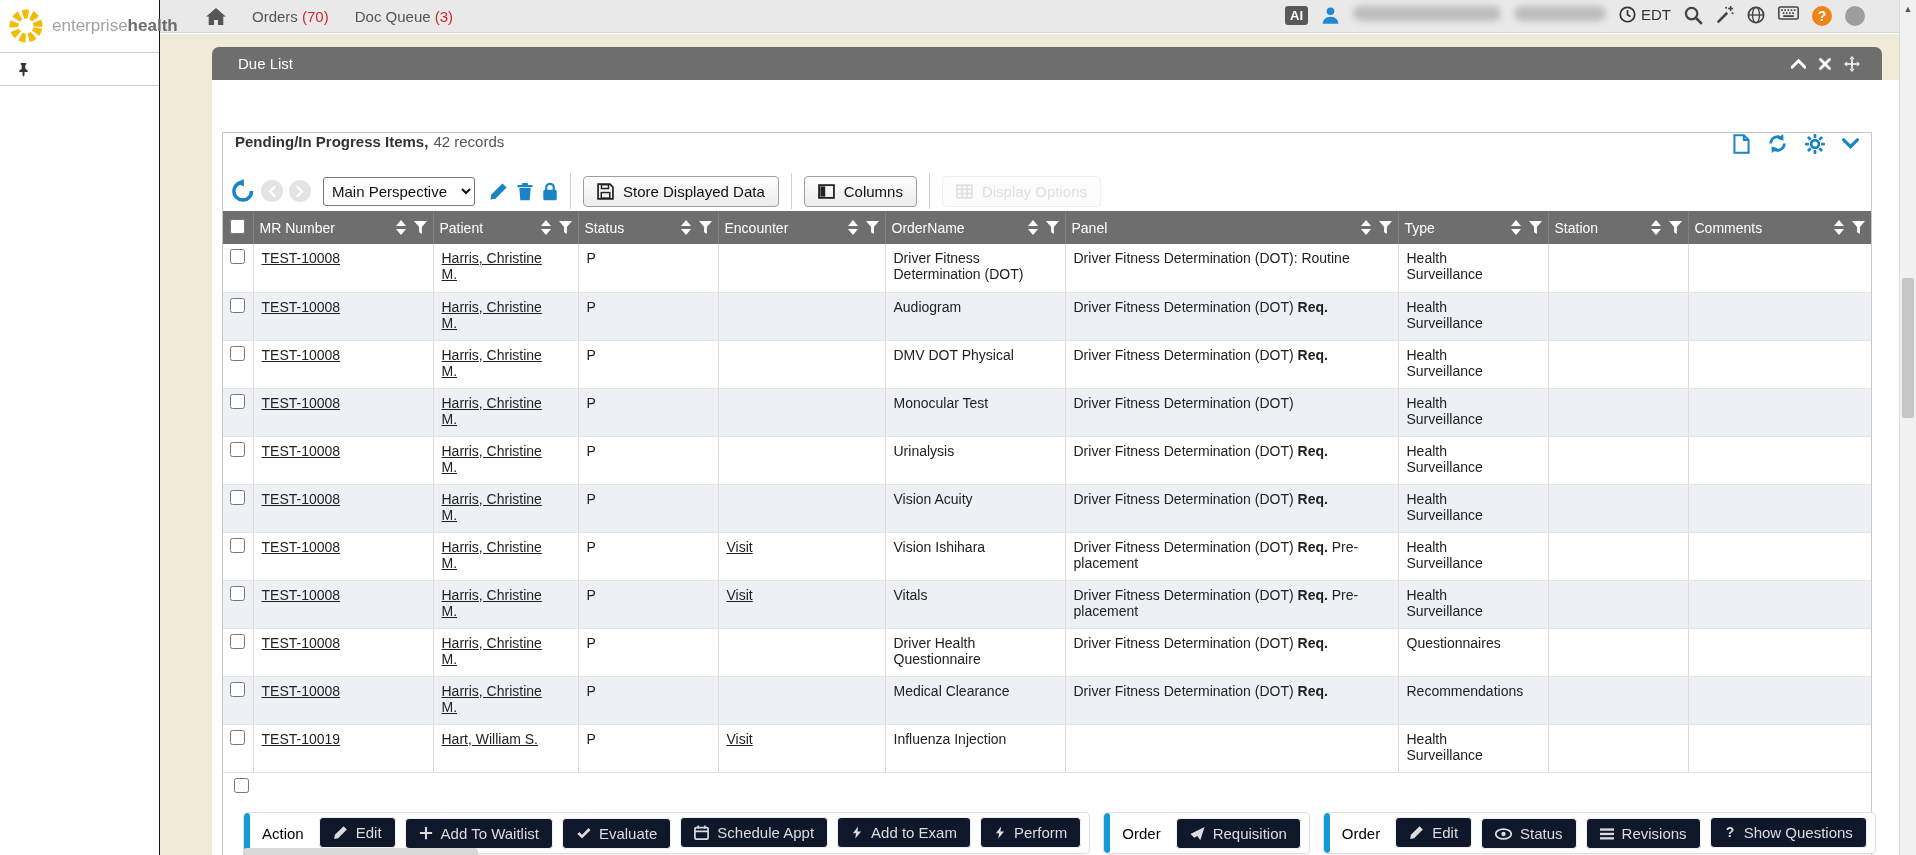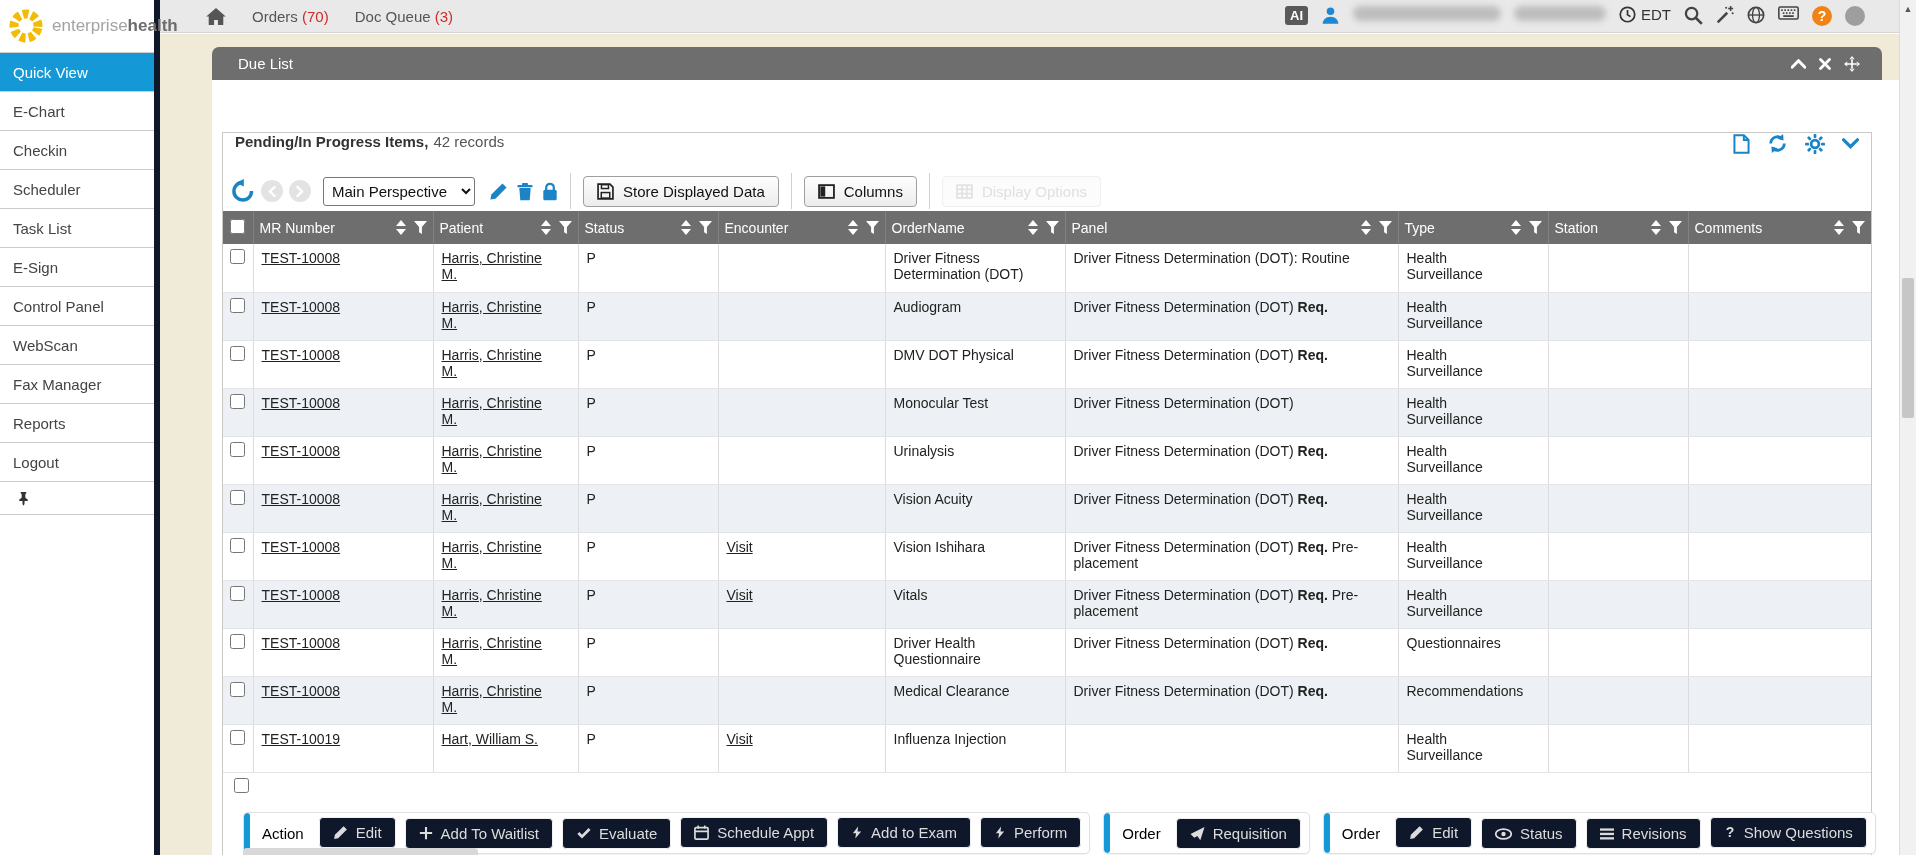--- a/index.html
+++ b/index.html
@@ -1,19 +1,19 @@
 <!DOCTYPE html>
 <html><head>
 <meta charset="utf-8">
 <style>
   *{box-sizing:border-box;margin:0;padding:0}
   html,body{width:1916px;height:855px;overflow:hidden;font-family:"Liberation Sans",sans-serif;background:#fff;position:relative}
   .ic svg{display:block}
   
-  .sidebar{position:absolute;left:0;top:0;width:160px;height:855px;background:#fff;border-right:6px solid #0f172a;z-index:5}
+  .sidebar{position:absolute;left:0;top:0;width:160px;height:855px;background:#fff;border-right:1px solid #0f172a;z-index:5}
   .logo{height:52px;display:flex;align-items:center;gap:6px;padding-left:6px}
   .logo-light{font-size:17px;color:#a3a3a3}
   .logo-bold{font-size:17px;color:#6d6d6d;font-weight:bold}
   .sb-item{height:39px;line-height:39px;padding-left:13px;font-size:15px;color:#444;border-top:1px solid #ccc;cursor:pointer;white-space:nowrap}
   .sb-item.active{background:#1599d6;color:#fff}
   .pin-row{height:34px;border-top:1px solid #ccc;border-bottom:1px solid #ccc;display:flex;align-items:center;padding-left:18px}
   
   .topbar{position:absolute;left:160px;top:0;width:1739px;height:33px;background:#e9e9e9;border-bottom:1px solid #d6d6d6;display:flex;align-items:center;z-index:4}
   .home{margin-left:46px;display:flex;cursor:pointer}
   .nav-item{margin-left:26px;font-size:15px;color:#555;cursor:pointer;white-space:nowrap}
@@ -84,33 +84,20 @@
 
 <aside class="sidebar">
   <div class="logo">
     <span class="ic">
       <svg width="40" height="40" viewBox="0 0 40 40">
           <circle cx="20" cy="20" r="12" fill="none" stroke="#f2bb05" stroke-width="9" stroke-dasharray="5.5 3" transform="rotate(10 20 20)"></circle>
         </svg>
     </span>
     <span><span class="logo-light">enterprise</span><span class="logo-bold">health</span></span>
   </div>
-  <nav>
-      <div class="sb-item active">Quick View</div>
-      <div class="sb-item">E-Chart</div>
-      <div class="sb-item">Checkin</div>
-      <div class="sb-item">Scheduler</div>
-      <div class="sb-item">Task List</div>
-      <div class="sb-item">E-Sign</div>
-      <div class="sb-item">Control Panel</div>
-      <div class="sb-item">WebScan</div>
-      <div class="sb-item">Fax Manager</div>
-      <div class="sb-item">Reports</div>
-      <div class="sb-item">Logout</div>
-    </nav>
   <div class="pin-row">
     <span class="ic">
       <svg width="11" height="15" viewBox="0 0 12 16">
           <path d="M3 1h6v1.6l-1 .6v4l2.6 2v1.4H7.1V14l-1.1 2-1.1-2v-3.4H1.4V9.2L4 7.2v-4l-1-.6z" fill="#333"></path>
         </svg>
     </span>
   </div>
 </aside>
 
 <header class="topbar">

